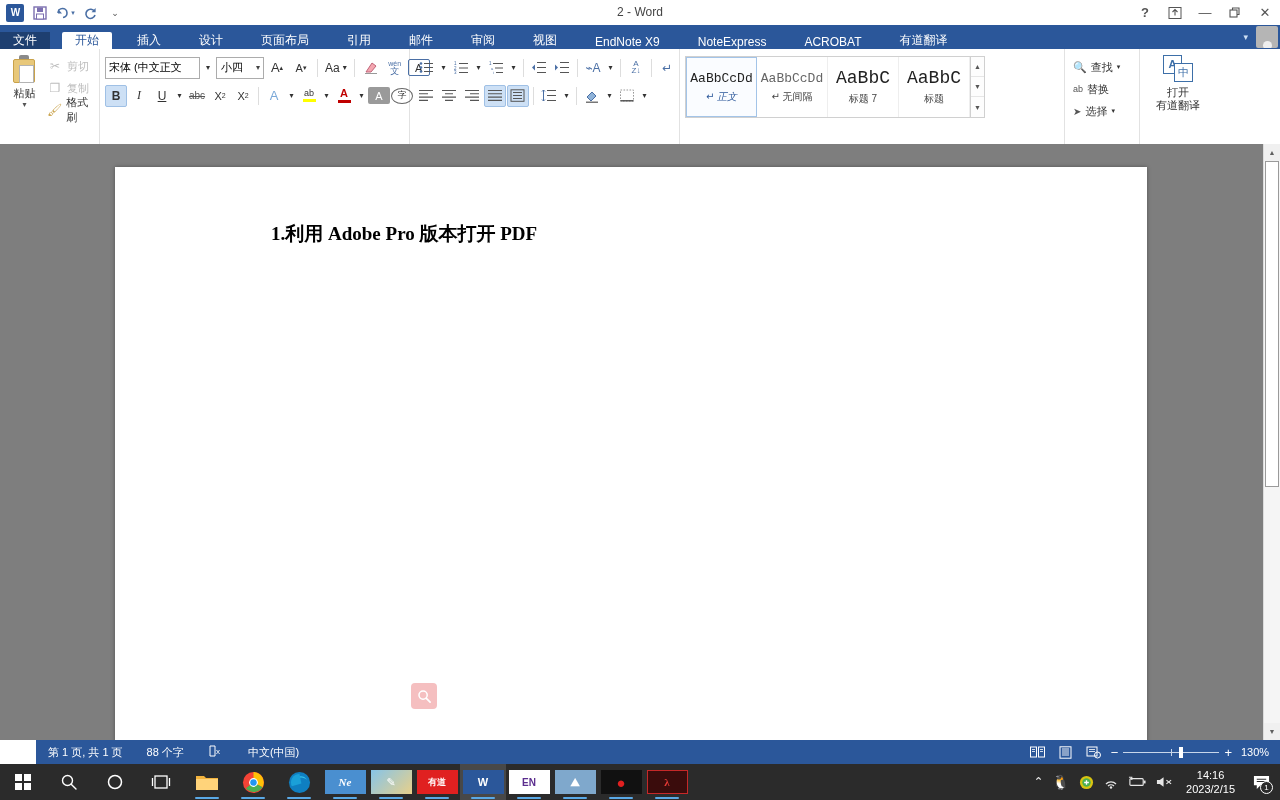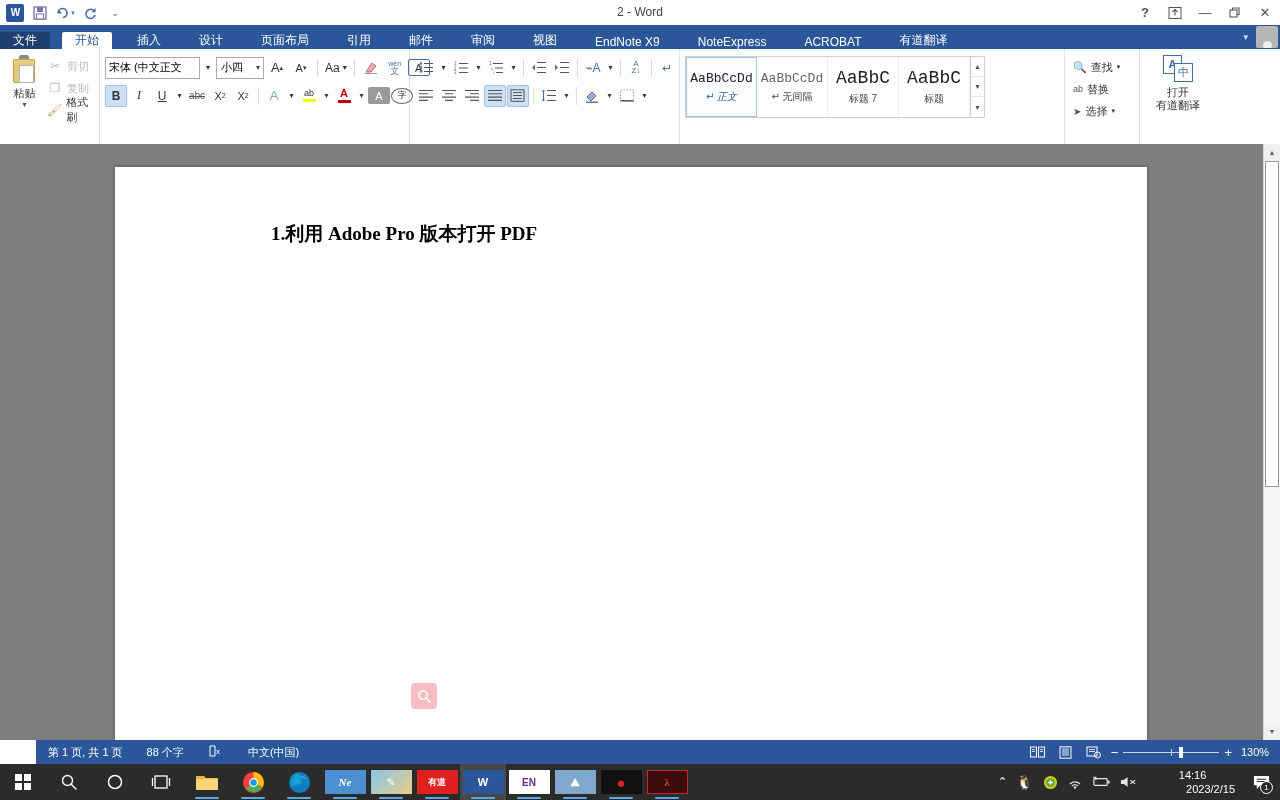--- a/index.html
+++ b/index.html
@@ -819,21 +819,21 @@
         </svg>
     </span>
     <span class="tray-ico">
       <svg width="17" height="14" viewBox="0 0 18 14">
           <path d="M1 5 L4 5 L8 2 L8 12 L4 9 L1 9 Z" fill="#e6e6e6"></path>
           <path d="M11 5 L16 9 M16 5 L11 9" stroke="#e6e6e6" stroke-width="1.3"></path>
         </svg>
     </span>
     <span class="clock">
       <span style="display:block;">14:16</span>
-      <span style="display:block;margin-left:36px;">2023/2/15</span>
+      <span style="display:block;">2023/2/15</span>
     </span>
     <span class="notif">
       <svg width="19" height="17" viewBox="0 0 20 18">
           <path d="M2 2 h16 v10 h-9 l-4 4 v-4 h-3 Z" fill="#fff"></path>
           <path d="M5 5.5h10M5 8h10" stroke="#2b2b2b" stroke-width="1.1"></path>
         </svg>
       <span class="notif-badge">1</span>
     </span>
   </div>
 </div>

